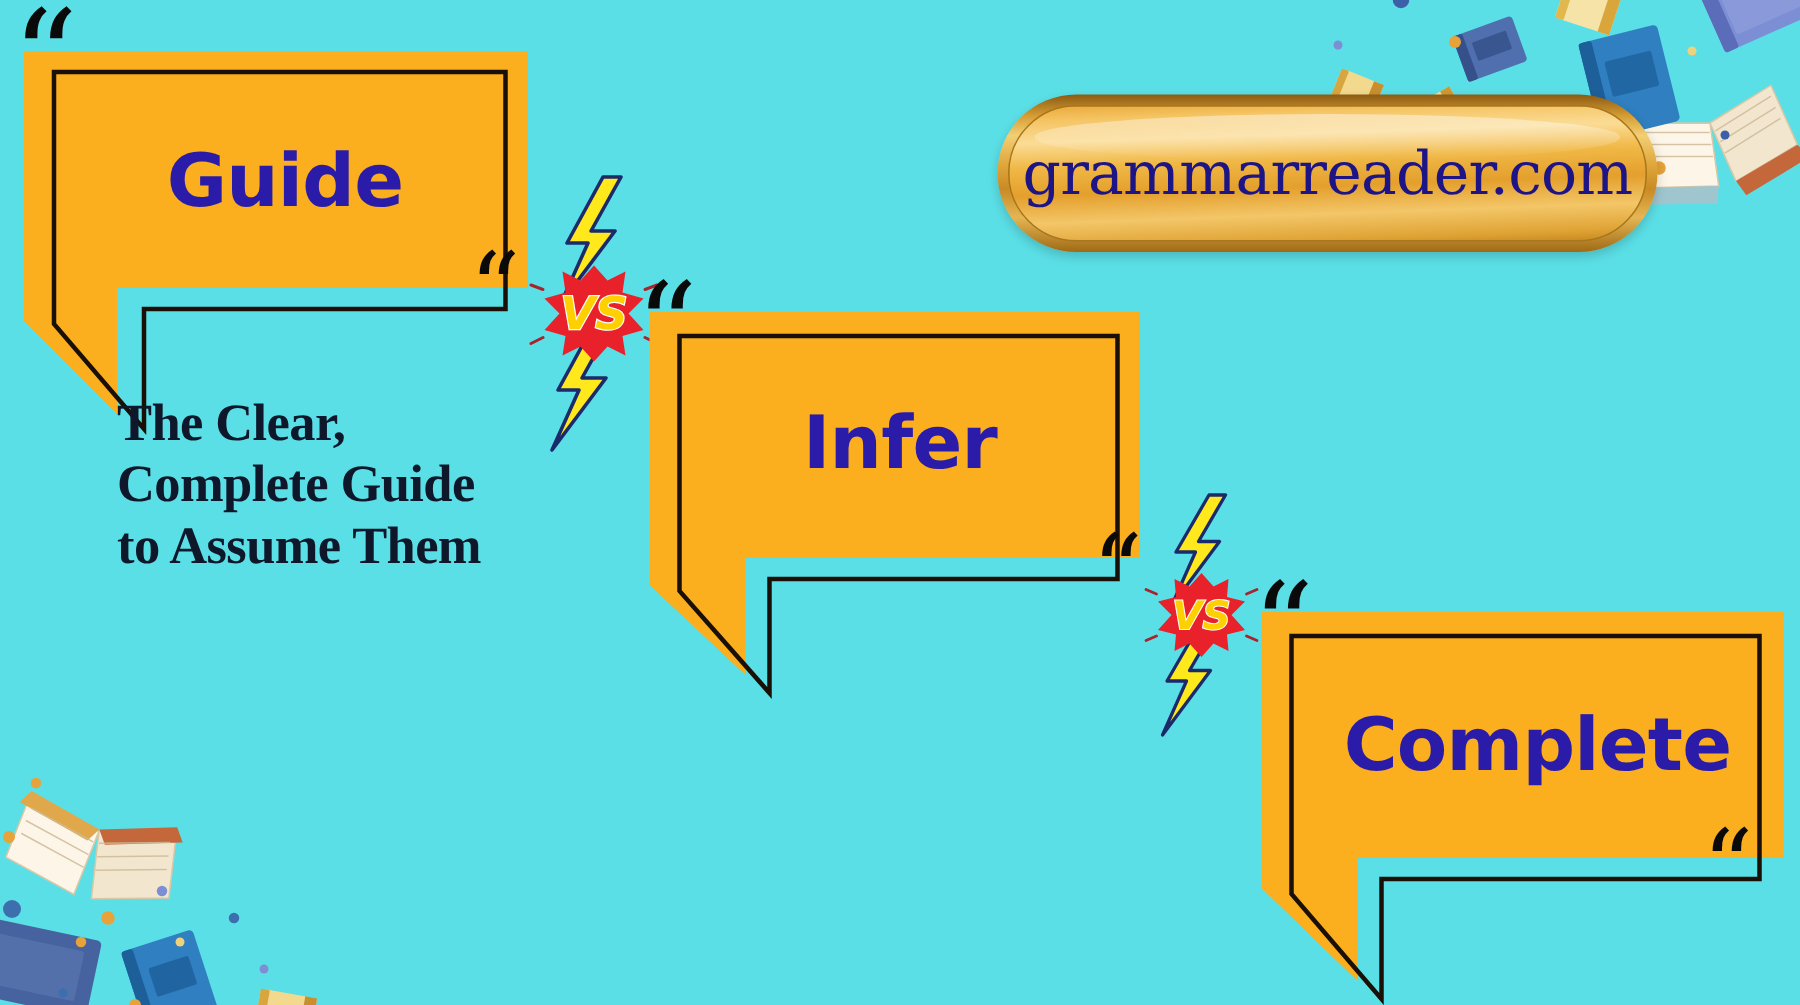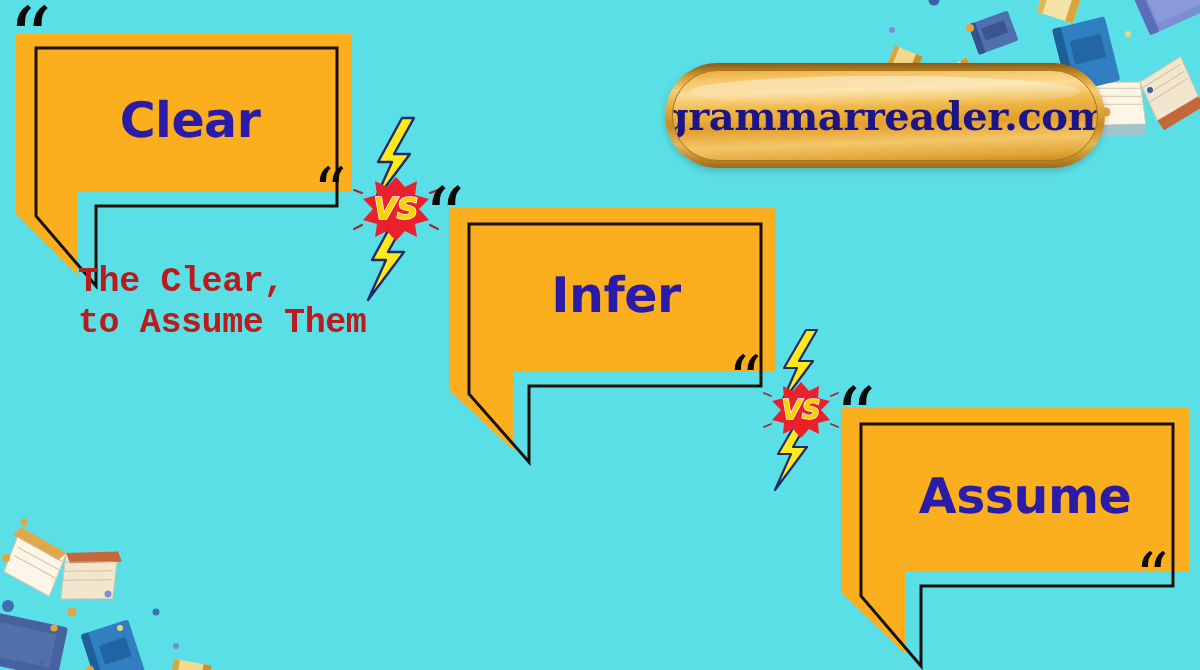--- a/index.html
+++ b/index.html
@@ -28,25 +28,25 @@
     text-rendering:geometricPrecision;
   }
 
   
   .qmark{position:absolute;color:#0a0a0a;font-family:"DejaVu Serif", serif;line-height:1;user-select:none;}
 
   
   #subtitle{
     position:absolute;
     left:78px; top:262px; width:330px;
-    font-family:Liberation Mono, monospace;
+    font-family:Liberation Serif, serif;
     font-weight:700;
     font-size:35px;
     line-height:1.17;
-    color:#b91c1c;
+    color:#0f172a;
     letter-spacing:-0.4px;
     text-align:left;
   }
 
   
   #logo-badge{
     position:absolute;left:665px;top:63px;width:440px;height:105px;
     border-radius:53px;
     background:linear-gradient(180deg,#8c5a12 0%,#d79f35 14%,#f2cf74 26%,#e0a83c 44%,#c98a24 60%,#e4b653 78%,#a06a15 100%);
     padding:7px;
@@ -61,21 +61,21 @@
     overflow:hidden;position:relative;
   }
   #logo-inner::before{
     content:"";position:absolute;left:4%;top:6%;width:92%;height:34%;
     border-radius:50%;
     background:linear-gradient(180deg,rgba(255,255,255,.45),rgba(255,255,255,0));
     pointer-events:none;
   }
   #logo-text{
     font-family:"DejaVu Serif", serif;
-    font-weight:700;
+    font-weight:400;
     font-size:40px;
     color:#1d1485;
     letter-spacing:-0.5px;
     position:relative;z-index:2;
     white-space:nowrap;
   }
 
   
   .vs-group{position:absolute;}
   .vs-group svg{display:block;overflow:visible;}
@@ -216,21 +216,21 @@
     </g>
   </svg>
 
   <div class="bubble" style="left:0px; top:18px; width:360px; height:270px;">
     <svg width="370" height="275" viewBox="0 0 370 275" aria-hidden="true">
 
       <path d="M16 16 L352 16 L352 174 L78 174 L78 258 L16 196 Z" fill="#fbae1e"></path>
 
       <path d="M36 30 L337 30 L337 188 L96 188 L96 268 L36 198 Z" fill="none" stroke="#1a1008" stroke-width="3" stroke-linejoin="miter" stroke-linecap="square"></path>
     </svg>
-    <div class="word" style="left:40px; top:68px; width:300px; height:68px; font-size:49px;">Clear</div>
+    <div class="word" style="left:40px; top:68px; width:300px; height:68px; font-size:49px;">Guide</div>
   </div>
 
   <div class="qmark" style="left:8px; top:-4px; font-size:86px;">“</div>
 
   <div class="qmark" style="left:313px; top:160px; font-size:66px;">“</div>
 
   <div class="vs-group" style="left:358px; top:118px; width:76px; height:182px;">
     <svg width="76" height="182" viewBox="0 0 76 182">
 
       <g>
@@ -251,24 +251,25 @@
           <path d="M-34 16 L-42 20"></path>
             <path d="M34 16 L42 20"></path>
         </g>
         <text x="0" y="10" text-anchor="middle" font-family="DejaVu Sans, sans-serif" font-weight="700" font-size="30" fill="#ffd000" stroke="#ffffff" stroke-width="1.6" paint-order="stroke" font-style="italic">VS</text>
       </g>
     </svg>
   </div>
 
   <div id="subtitle">
     <div>The Clear,</div>
+    <div>Complete Guide</div>
     <div>to Assume Them</div>
   </div>
 
-  <div class="bubble" style="left:441px; top:200px; width:345px; height:262px;">
+  <div class="bubble" style="left:425px; top:200px; width:345px; height:262px;">
     <svg width="350" height="266" viewBox="0 0 350 266">
       <path d="M8 8 L335 8 L335 172 L72 172 L72 250 L8 190 Z" fill="#fbae1e"></path>
       <path d="M28 24 L320 24 L320 186 L88 186 L88 262 L28 194 Z" fill="none" stroke="#1a1008" stroke-width="3" stroke-linejoin="miter" stroke-linecap="square"></path>
     </svg>
     <div class="word" style="left:30px; top:62px; width:290px; height:66px; font-size:49px;">Infer</div>
   </div>
   <div class="qmark" style="left:424px; top:178px; font-size:80px;">“</div>
   <div class="qmark" style="left:728px; top:348px; font-size:66px;">“</div>
 
   <div class="vs-group" style="left:766px; top:330px; width:70px; height:160px;">
@@ -292,21 +293,21 @@
         <text x="0" y="9" text-anchor="middle" font-family="DejaVu Sans, sans-serif" font-weight="700" font-size="26" fill="#ffd000" stroke="#ffffff" stroke-width="1.4" paint-order="stroke" font-style="italic">VS</text>
       </g>
     </svg>
   </div>
 
   <div class="bubble" style="left:833px; top:400px; width:367px; height:270px;">
     <svg width="372" height="272" viewBox="0 0 372 272">
       <path d="M8 8 L356 8 L356 172 L72 172 L72 254 L8 192 Z" fill="#fbae1e"></path>
       <path d="M28 24 L340 24 L340 186 L88 186 L88 266 L28 196 Z" fill="none" stroke="#1a1008" stroke-width="3" stroke-linejoin="miter" stroke-linecap="square"></path>
     </svg>
-    <div class="word" style="left:42px; top:62px; width:300px; height:68px; font-size:49px;">Assume</div>
+    <div class="word" style="left:42px; top:62px; width:300px; height:68px; font-size:49px;">Complete</div>
   </div>
   <div class="qmark" style="left:835px; top:378px; font-size:80px;">“</div>
   <div class="qmark" style="left:1135px; top:545px; font-size:66px;">“</div>
 
   <div id="logo-badge">
     <div id="logo-inner">
       <span id="logo-text">grammarreader.com</span>
     </div>
   </div>
 

